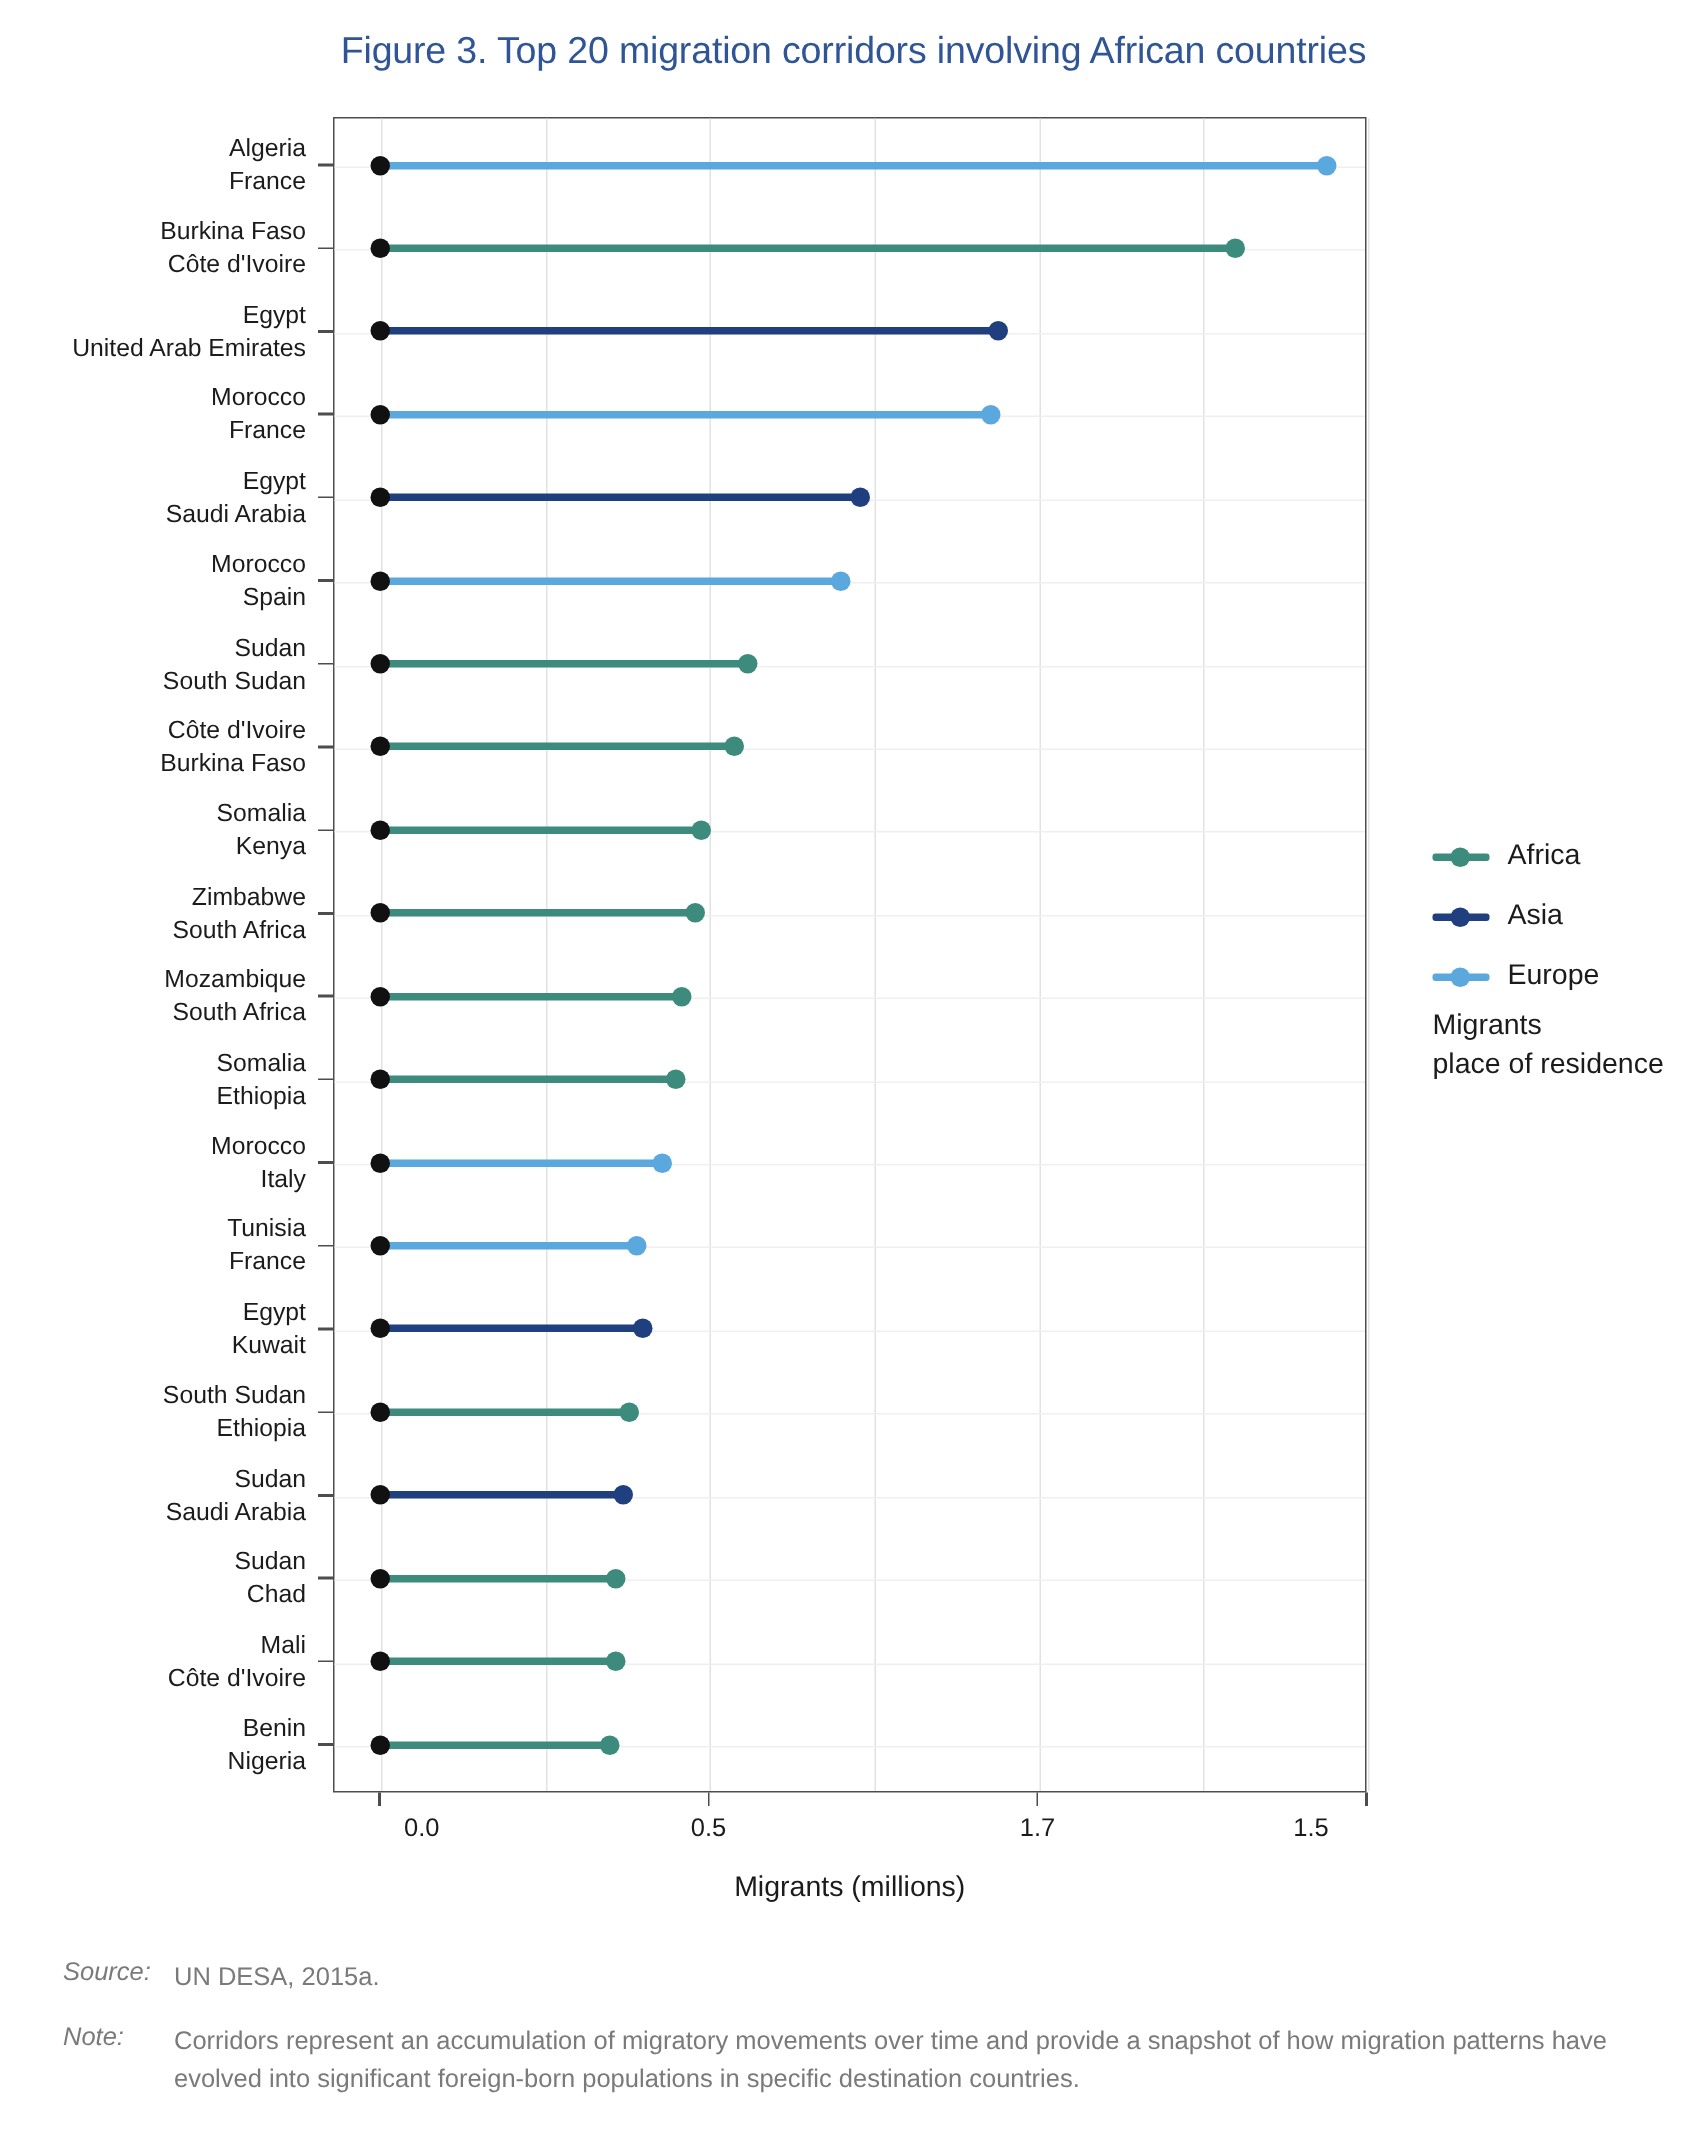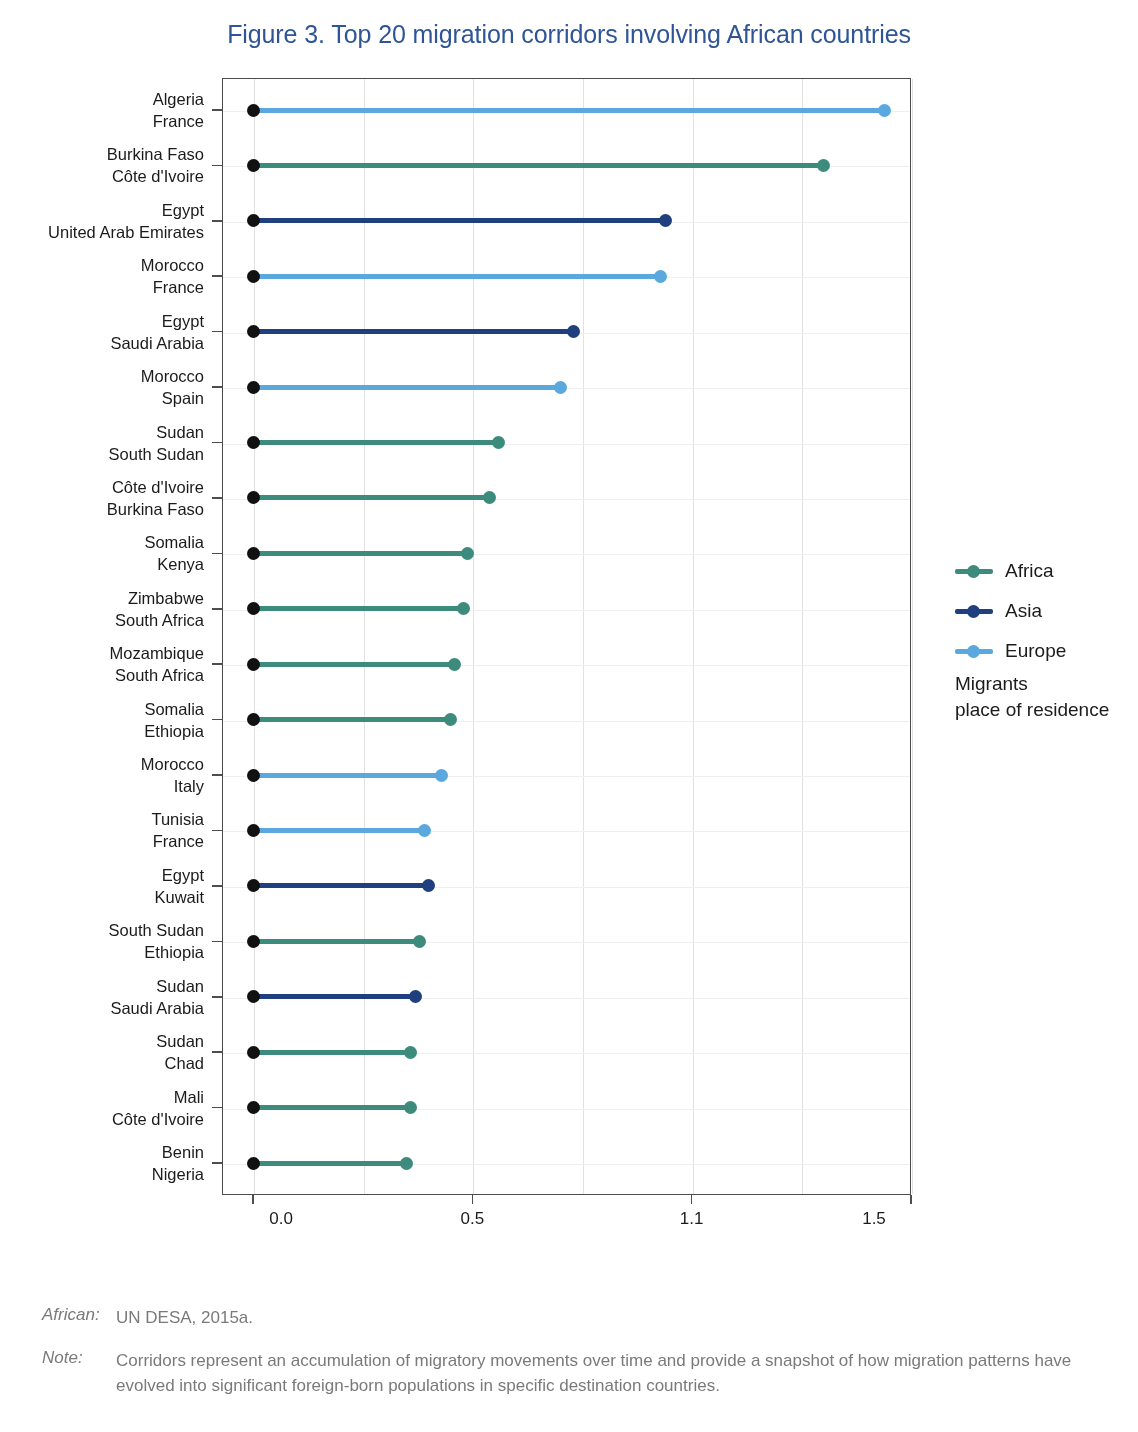--- a/index.html
+++ b/index.html
@@ -438,24 +438,25 @@
       <div class="ytick-mark" style="position: absolute; left: 212px; top: 1162.2px;"></div>
       <div class="ylabel" style="left: -26px; top: 1141px;">
         <span class="ln">Benin</span>
         <span class="ln">Nigeria</span>
       </div>
       <div class="xtick-mark" style="left: 252.2px; top: 1195px;"></div>
       <div class="xtick-label" style="left: 213px; top: 1209px; text-align: right;">0.0</div>
       <div class="xtick-mark" style="left: 471.533px; top: 1195px;"></div>
       <div class="xtick-label" style="left: 432.333px; top: 1209px;">0.5</div>
       <div class="xtick-mark" style="left: 690.867px; top: 1195px;"></div>
-      <div class="xtick-label" style="left: 651.667px; top: 1209px;">1.1</div>
+      <div class="xtick-label" style="left: 651.667px; top: 1209px;">1.7</div>
       <div class="xtick-mark" style="left: 910.2px; top: 1195px;"></div>
       <div class="xtick-label" style="left: 834px; top: 1209px;">1.5</div>
     </div>
+  <div id="x-axis-title">Migrants (millions)</div>
 </div>
 
 <div id="legend">
   <div id="legend-items">
       <div class="legend-item">
         <span class="legend-swatch">
           <span class="sw-line" style="background: rgb(61, 139, 125);"></span>
           <span class="sw-dot" style="background: rgb(61, 139, 125);"></span>
         </span>
         <span class="legend-label">Africa</span>
@@ -476,20 +477,20 @@
       </div>
     </div>
   <div id="legend-title">
     <span class="ln">Migrants</span>
     <span class="ln">place of residence</span>
   </div>
 </div>
 
 <div id="footnotes">
     <div class="fn-row">
-      <div class="fn-key">African:</div>
+      <div class="fn-key">Source:</div>
       <div class="fn-val">UN DESA, 2015a.</div>
     </div>
     <div class="fn-row">
       <div class="fn-key">Note:</div>
       <div class="fn-val">Corridors represent an accumulation of migratory movements over time and provide a snapshot of how migration patterns have evolved into significant foreign-born populations in specific destination countries.</div>
     </div>
   </div>
 
 </body></html>

